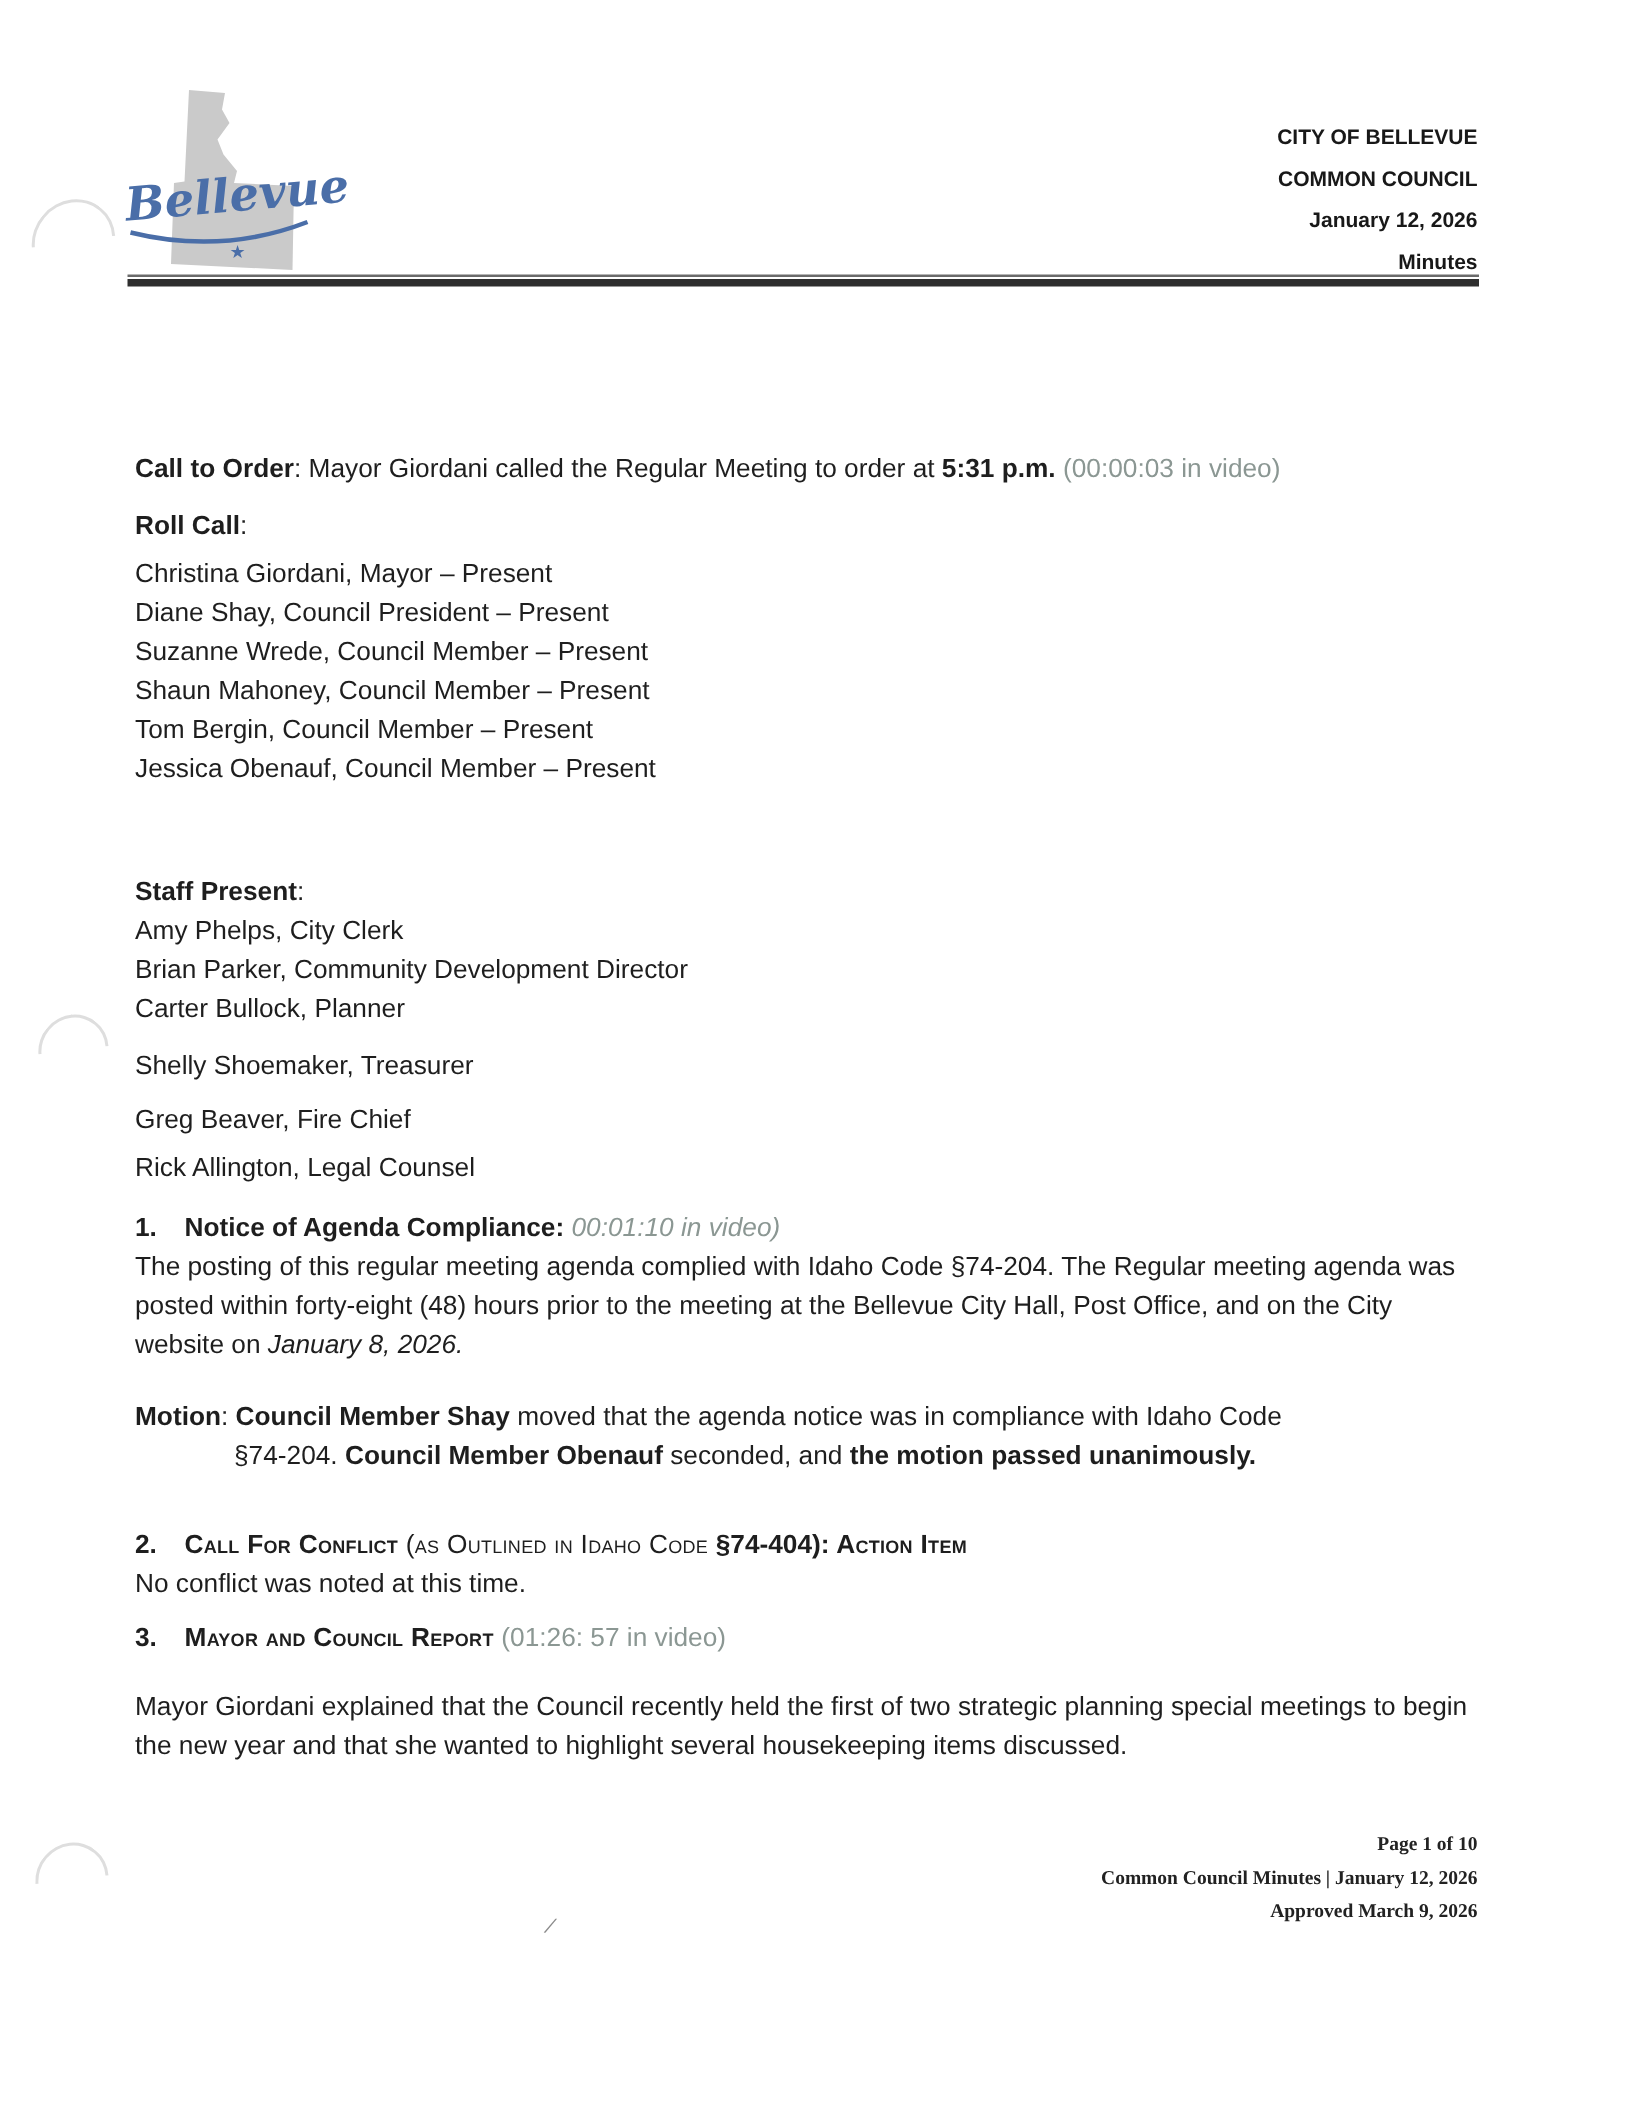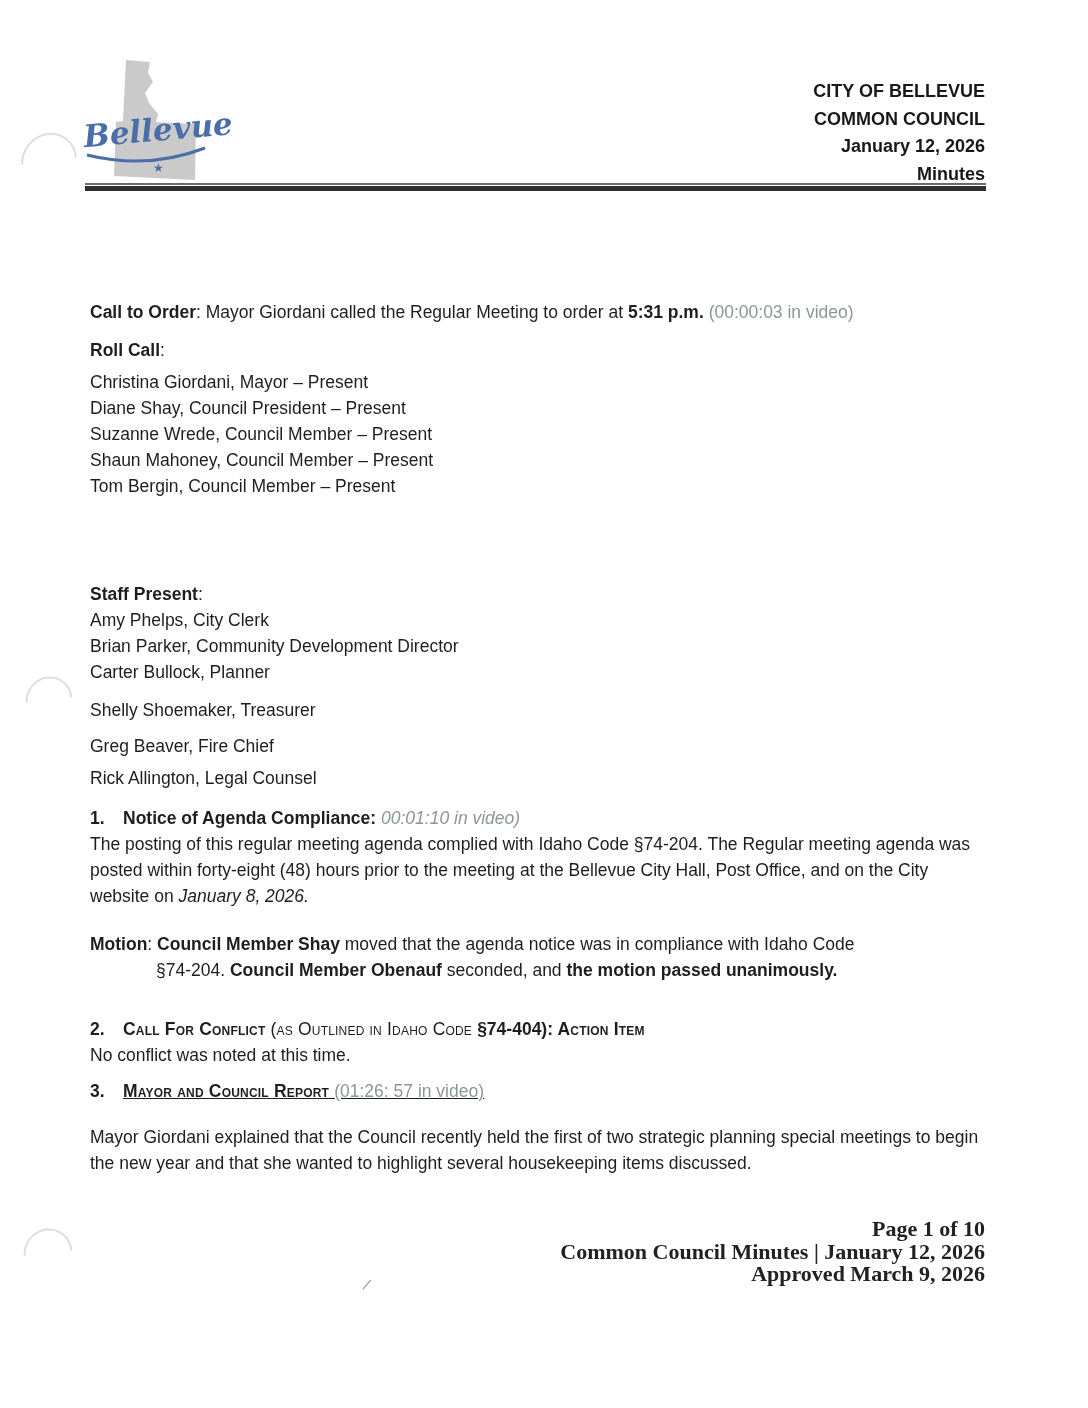--- a/index.html
+++ b/index.html
@@ -8,21 +8,21 @@
     background:#ffffff; overflow:hidden;
     font-family:"Liberation Sans", sans-serif;
     color:#1e1e1e; font-size:17.5px; line-height:26px;
   }
   .abs{position:absolute;}
   
   .logo-wrap{left:93px; top:58px; width:120px; height:128px;}
   .logo-wrap svg{overflow:visible;}
   .header-right{
     right:103px; top:78px; text-align:right;
-    font-weight:bold; font-size:18px; line-height:27.5px; color:#181818;
+    font-weight:bold; font-size:14px; line-height:27.5px; color:#181818;
   }
   .rule{
     left:85px; top:183px; width:901px; height:8px;
     background:linear-gradient(#6a6a6a 0 2px,#ffffff 2px 3px,#2e2e2e 3px 8px);
   }
   
   .blk{left:90px; width:897px;}
   .b{font-weight:bold;}
   .i{font-style:italic;}
   .ts{color:#8b9793;text-align:right;}
@@ -33,27 +33,27 @@
   .call-order{top:299px;}
   .roll-head{top:337px;}
   .roll-list{top:369px;}
   .staff-blk{top:581px;}
   .staff-solo1{top:697px;}
   .staff-solo2{top:733px;}
   .staff-solo3{top:765px;}
   .item1{top:805px;}
   .motion{top:931px;}
   .item2{top:1016px;}
-  .item3{top:1078px;text-decoration:underline;}
+  .item3{top:1078px;}
   .mayor-para{top:1124px;}
   
   .footer{
     right:103px; top:1218px; text-align:right;
     font-family:"Liberation Serif", serif; font-weight:bold;
-    font-size:22px; line-height:22.5px; color:#222;
+    font-size:13px; line-height:22.5px; color:#222;
   }
   
   .hole{
     border:2px solid #dedede; border-radius:50%;
     border-bottom-color:transparent; border-right-color:transparent;
     transform:rotate(40deg);
   }
   .hole1{left:22px; top:132px; width:50px; height:54px;}
   .hole2{left:26px; top:676px; width:42px; height:44px;}
   .hole3{left:24px; top:1228px; width:44px; height:46px;}
@@ -94,20 +94,21 @@
 
   <div class="abs blk roll-head">
     <span class="b">Roll Call</span><span>:</span>
   </div>
   <div class="abs blk roll-list">
     <div>Christina Giordani, Mayor – Present</div>
     <div>Diane Shay, Council President – Present</div>
     <div>Suzanne Wrede, Council Member – Present</div>
     <div>Shaun Mahoney, Council Member – Present</div>
     <div>Tom Bergin, Council Member – Present</div>
+    <div>Jessica Obenauf, Council Member – Present</div>
   </div>
 
   <div class="abs blk staff-solo1">Shelly Shoemaker, Treasurer</div>
   <div class="abs blk staff-blk">
     <div><span class="b">Staff Present</span><span>:</span></div>
     <div>Amy Phelps, City Clerk</div>
     <div>Brian Parker, Community Development Director</div>
     <div>Carter Bullock, Planner</div>
   </div>
   <div class="abs blk staff-solo2">Greg Beaver, Fire Chief</div>

